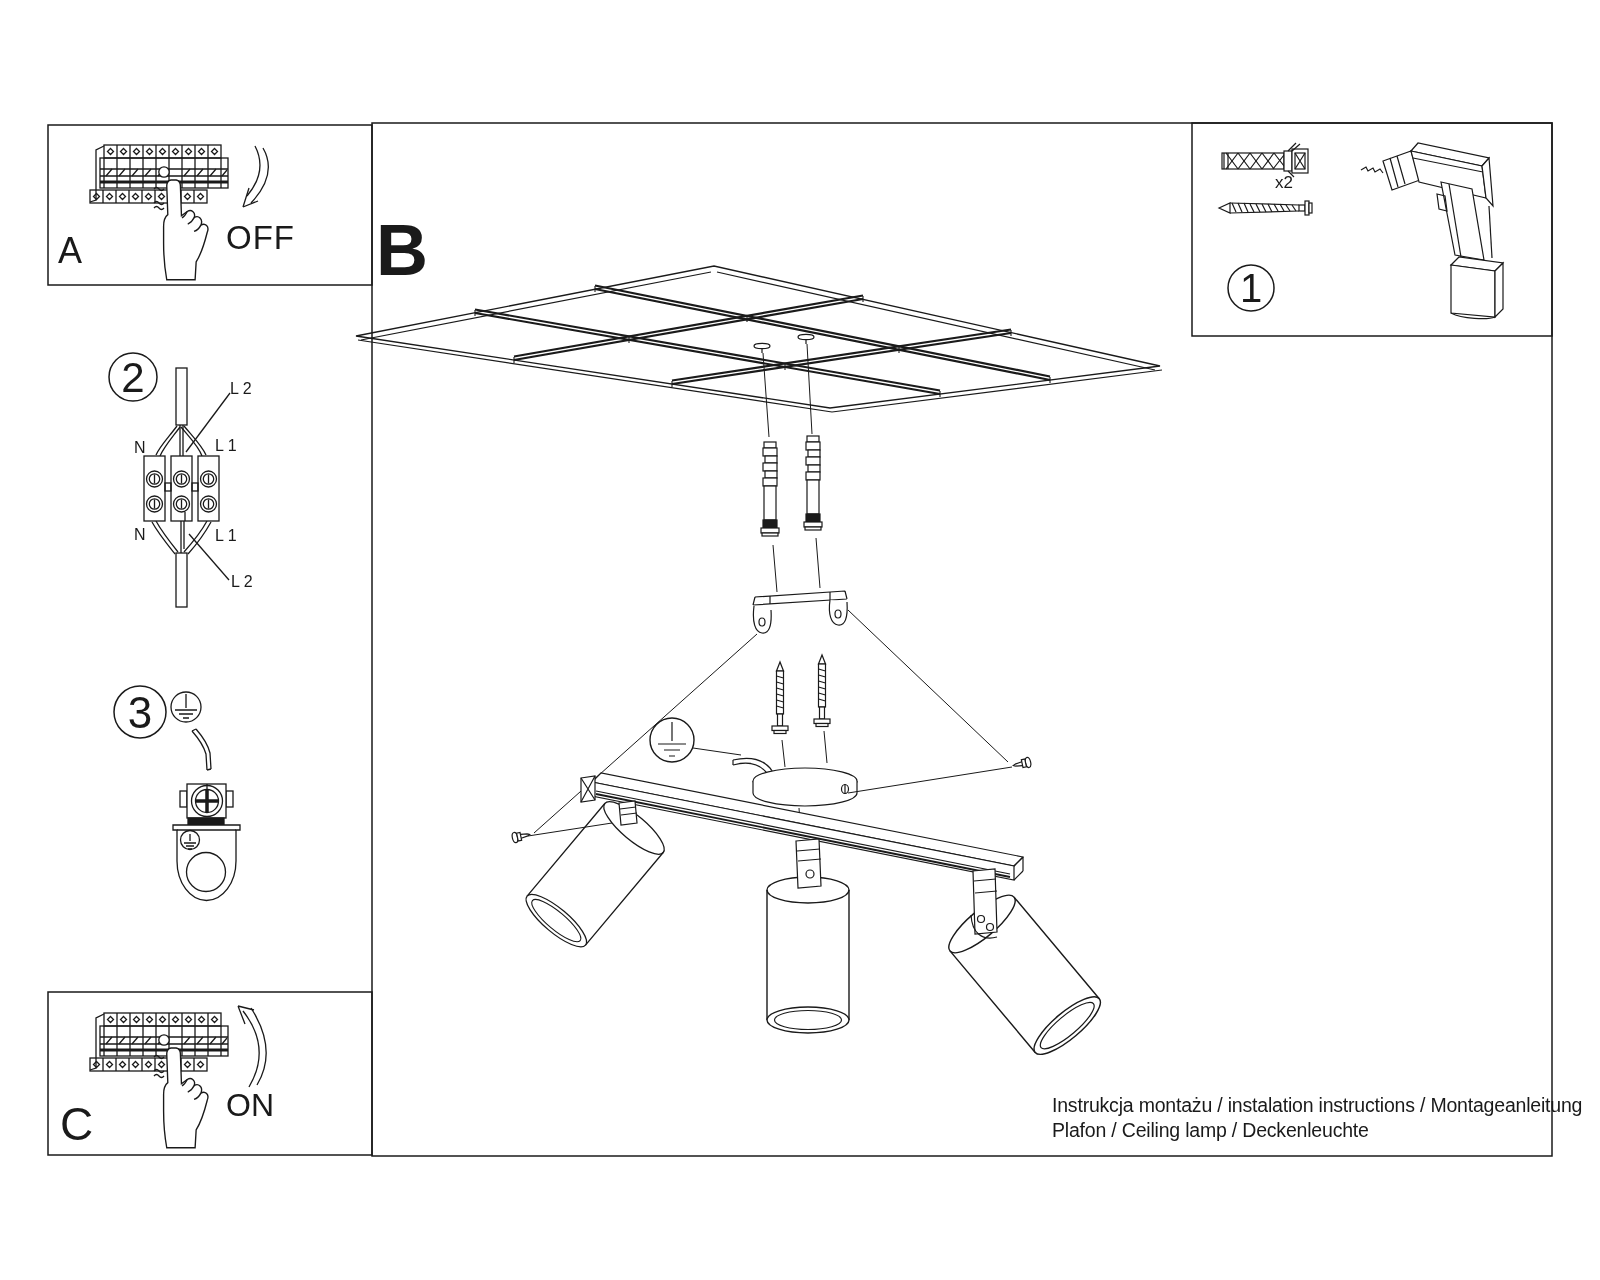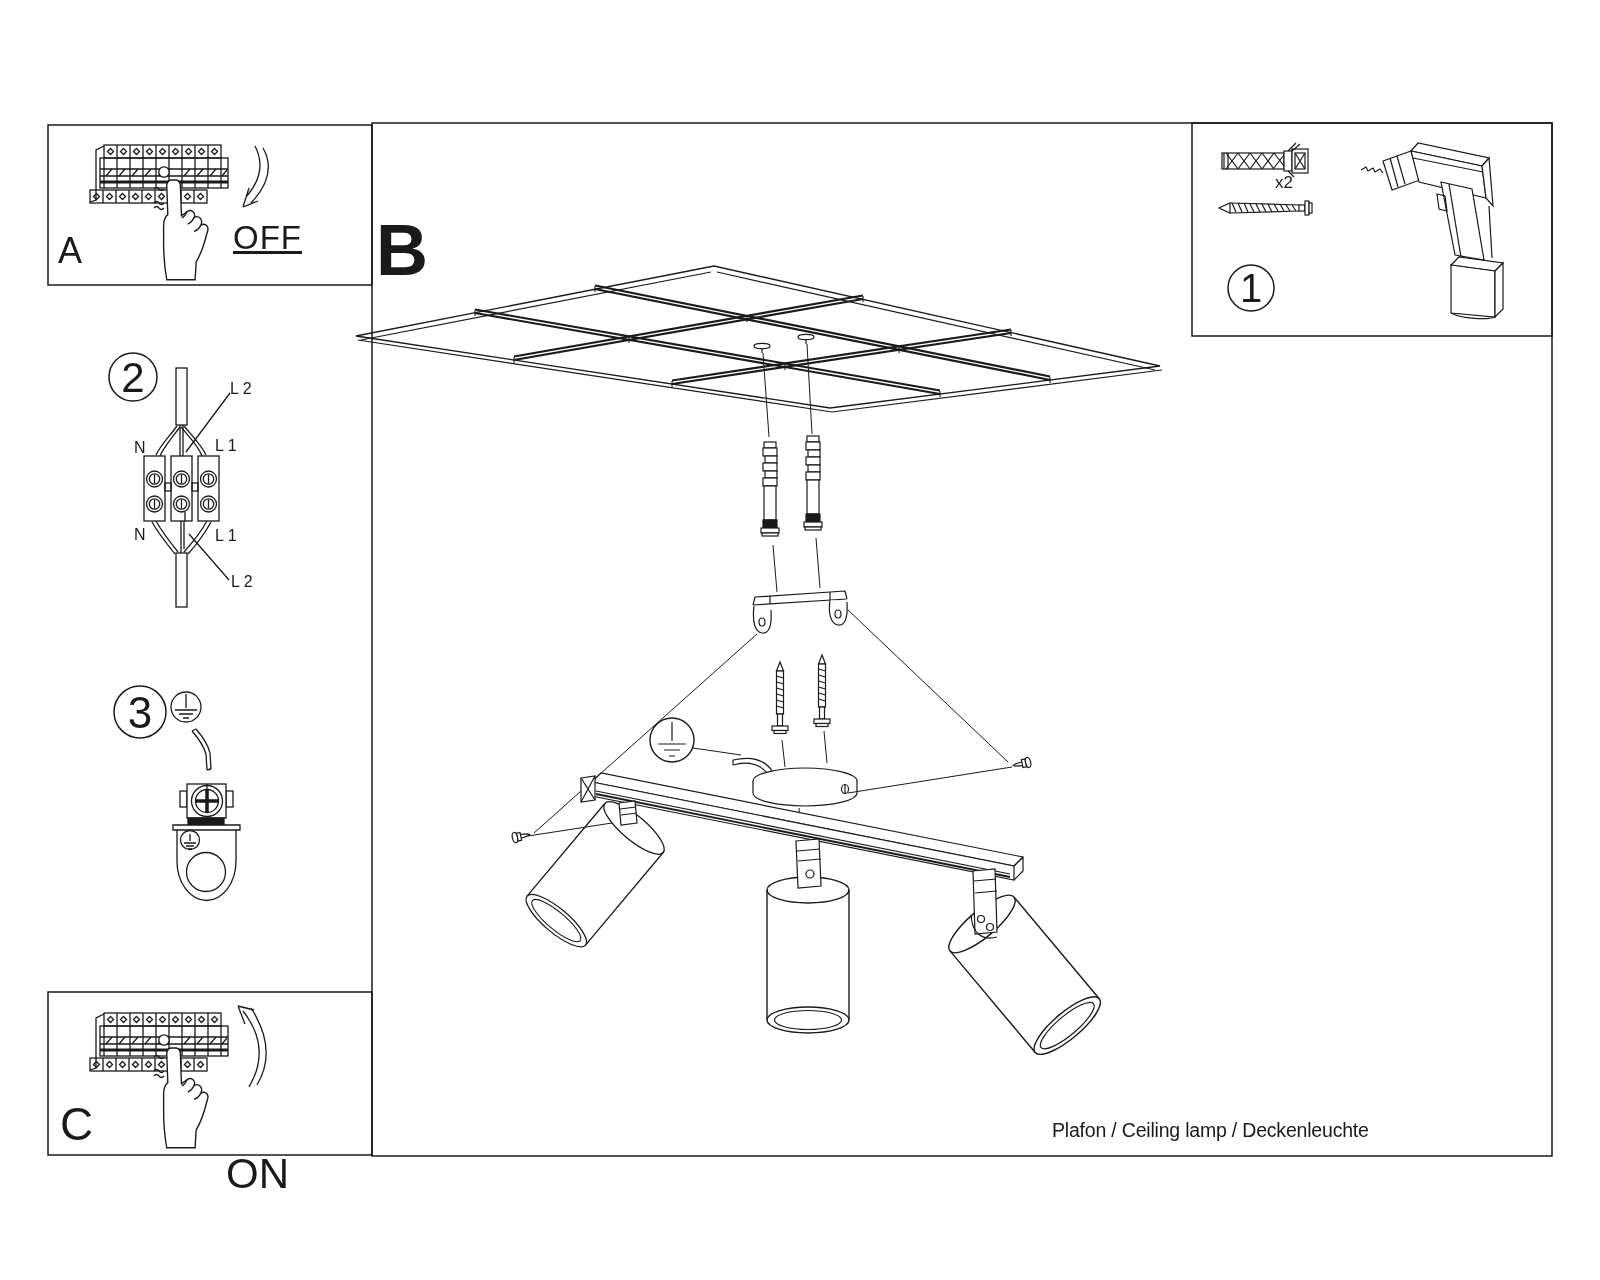--- a/index.html
+++ b/index.html
@@ -308,33 +308,34 @@
       <path d="M971,915 C972,933 982,941 997,937"></path>
     </g>
 
     <use href="#tiny-screw" xlink:href="#tiny-screw" transform="translate(513,838) rotate(-12)"></use>
     <use href="#tiny-screw" xlink:href="#tiny-screw" transform="translate(1030,762) rotate(168)"></use>
     <path d="M528,836 L612,823 M1012,767 L848,793" stroke-width="1"></path>
   </g>
 </svg>
 
 <div class="lbl" style="left:58px;top:233px;font-size:36px;">A</div>
-<div class="lbl" style="left:233px;top:221px;font-size:33px;letter-spacing:1px;text-decoration:underline;">OFF</div>
+<div class="lbl" style="left:226px;top:221px;font-size:33px;letter-spacing:1px;">OFF</div>
 <div class="lbl" style="left:376px;top:214px;font-size:72px;font-weight:700;">B</div>
 <div class="lbl" style="left:60px;top:1101px;font-size:46px;">C</div>
-<div class="lbl" style="left:226px;top:1153px;font-size:42px;">ON</div>
+<div class="lbl" style="left:226px;top:1089px;font-size:32px;">ON</div>
 
 <div class="lbl ctr" style="left:1231px;top:269px;width:40px;font-size:40px;line-height:38px;">1</div>
 <div class="lbl" style="left:1259px;top:174px;font-size:17px;margin-left:16px;">x2</div>
 
 <div class="lbl ctr" style="left:113px;top:358px;width:40px;font-size:42px;line-height:40px;">2</div>
 <div class="lbl" style="left:230px;top:381px;font-size:16px;">L 2</div>
 <div class="lbl" style="left:134px;top:440px;font-size:16px;">N</div>
 <div class="lbl" style="left:215px;top:438px;font-size:16px;">L 1</div>
 <div class="lbl" style="left:134px;top:527px;font-size:16px;">N</div>
 <div class="lbl" style="left:215px;top:528px;font-size:16px;">L 1</div>
 <div class="lbl" style="left:231px;top:574px;font-size:16px;">L 2</div>
 
 <div class="lbl ctr" style="left:120px;top:692px;width:40px;font-size:44px;line-height:42px;">3</div>
 
+<div class="lbl" style="left:1052px;top:1096px;font-size:19.5px;letter-spacing:-0.2px;">Instrukcja montażu / instalation instructions / Montageanleitung</div>
 <div class="lbl" style="left:1052px;top:1121px;font-size:19.5px;letter-spacing:-0.2px;">Plafon / Ceiling lamp / Deckenleuchte</div>
 
 </div>
 
 </body></html>

